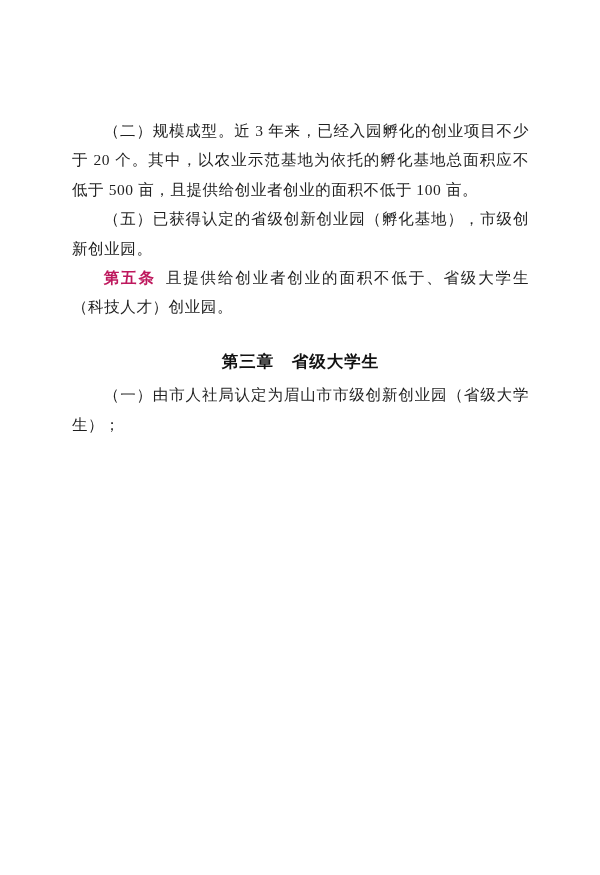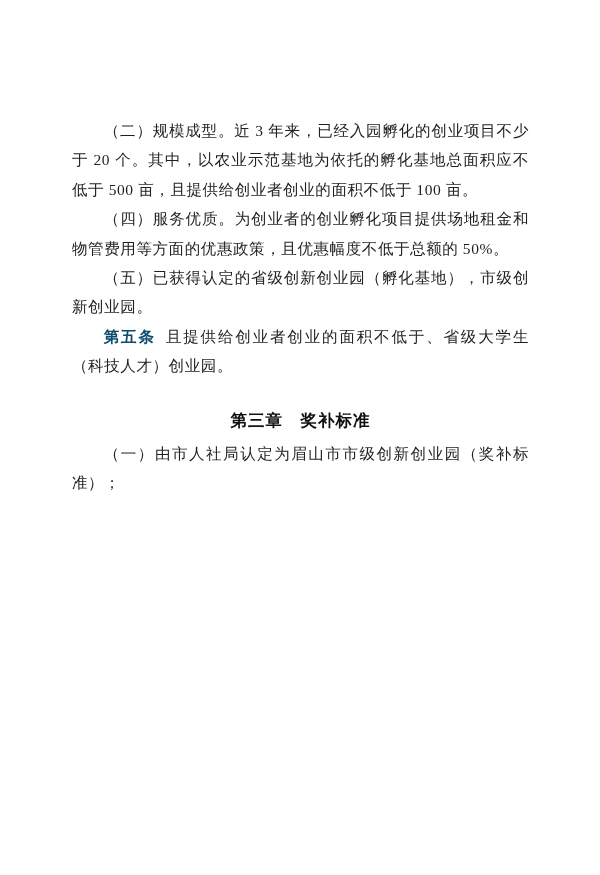--- a/index.html
+++ b/index.html
@@ -37,21 +37,21 @@
     font-weight: 700;
     font-size: 16.5px;
     color: #111111;
     margin-top: 25px;
     margin-bottom: 4px;
     font-family: "Liberation Sans", sans-serif;
     letter-spacing: 1px;
   }
   .article-label {
     font-weight: 700;
-    color: #0c4a6e;
+    color: #be185d;
     font-family: "Liberation Sans", sans-serif;
     margin-right: 0.65em;
     letter-spacing: 0.6px;
   }
   .para.continues {
     text-align-last: justify;
   }
   .footer {
     position: absolute;
     left: 92px;
@@ -60,20 +60,19 @@
     letter-spacing: 2.5px;
     color: #2e2e2e;
   }
 </style>
 </head>
 <body>
 
 <div class="page">
   <main class="doc">
       <p class="para body">（二）规模成型。近 3 年来，已经入园孵化的创业项目不少于 20 个。其中，以农业示范基地为依托的孵化基地总面积应不低于 500 亩，且提供给创业者创业的面积不低于 100 亩。</p>
-      <p class="para body">（四）服务优质。为创业者的创业孵化项目提供场地租金和物管费用等方面的优惠政策，且优惠幅度不低于总额的 50%。</p>
       <p class="para body">（五）已获得认定的省级创新创业园（孵化基地），市级创新创业园。</p>
       <p class="para article"><span class="article-label">第五条</span><span>且提供给创业者创业的面积不低于、省级大学生（科技人才）创业园。</span></p>
-      <p class="para chapter">第三章　奖补标准</p>
-      <p class="para body">（一）由市人社局认定为眉山市市级创新创业园（奖补标准）；</p>
+      <p class="para chapter">第三章　省级大学生</p>
+      <p class="para body">（一）由市人社局认定为眉山市市级创新创业园（省级大学生）；</p>
     </main>
   <div class="footer">— 4 —</div>
 </div>
 
 </body></html>

